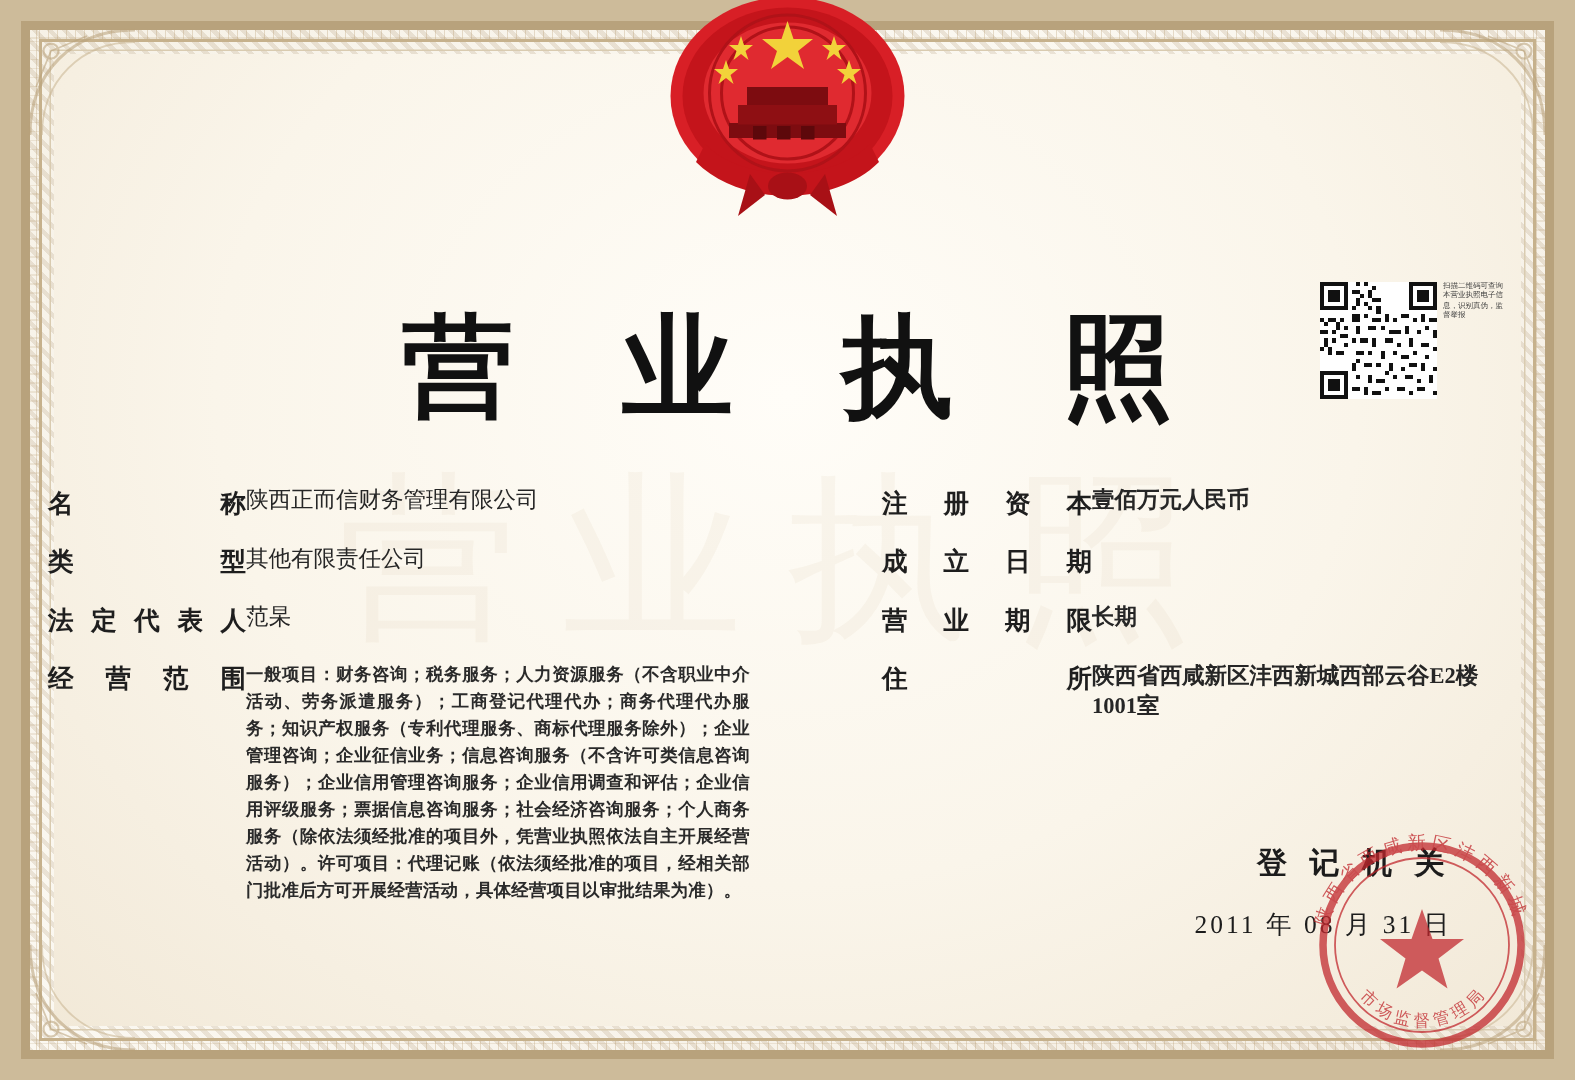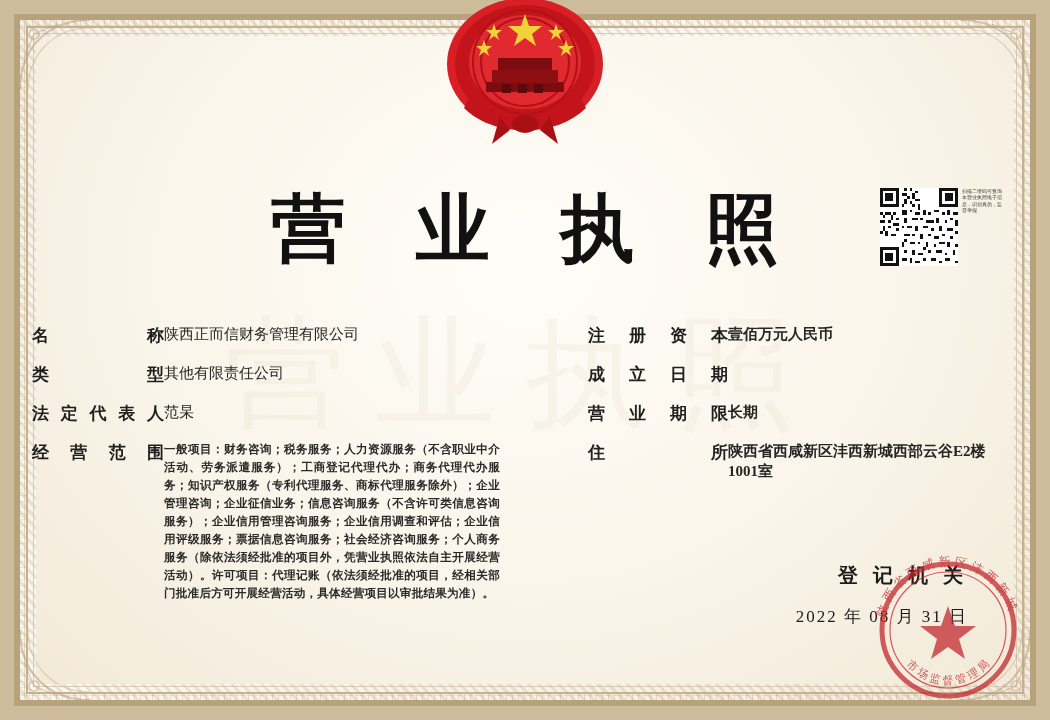--- a/index.html
+++ b/index.html
@@ -96,28 +96,28 @@
     font-size:19px;letter-spacing:7px;color:#2b2b2b;
     font-family:"Liberation Serif","DejaVu Serif",serif;
     padding-left:2px;
   }
   .uscc .code{
     margin-top:11px;
     font-family:"Liberation Mono","DejaVu Sans Mono",monospace;
     font-size:16px;letter-spacing:1.6px;color:#232323;
   }
   .title{
-    position:absolute;left:0;right:0;top:144px;
+    position:absolute;left:0;right:0;top:160px;
     text-align:center;
     font-size:74px;
     letter-spacing:26px;
     font-weight:bold;
     color:#111;
     text-indent:26px;
-    font-family:Liberation Serif, serif;
+    font-family:Liberation Sans, sans-serif;
   }
   .qr{
     position:absolute;right:56px;top:152px;width:78px;height:78px;
   }
   .qr-side{
     position:absolute;right:8px;top:152px;width:44px;height:64px;
     font-size:5px;line-height:1.25;color:#3a3a3a;
     overflow:hidden;letter-spacing:0px;
     font-family:"Liberation Sans","DejaVu Sans",sans-serif;
   }
@@ -414,21 +414,21 @@
             </div>
           <div class="val">陕西省西咸新区沣西新城西部云谷E2楼1001室</div>
         </div>
       </div>
 
     </div>
 
     <div class="registry">
       <div class="org">登 记 机 关</div>
       <div class="date">
-        <span class="num">2022</span>
+        <span class="num">2011</span>
         <span>年</span>
         <span class="num">08</span>
         <span>月</span>
         <span class="num">31</span>
         <span>日</span>
       </div>
     </div>
 
   </div>
 

